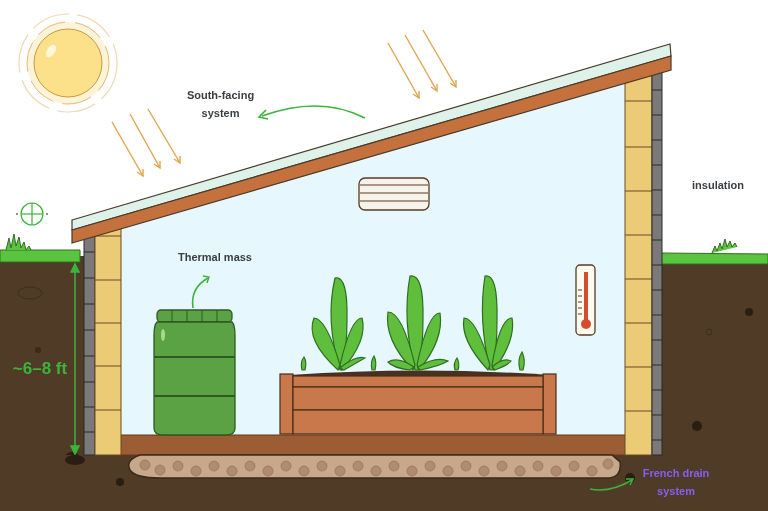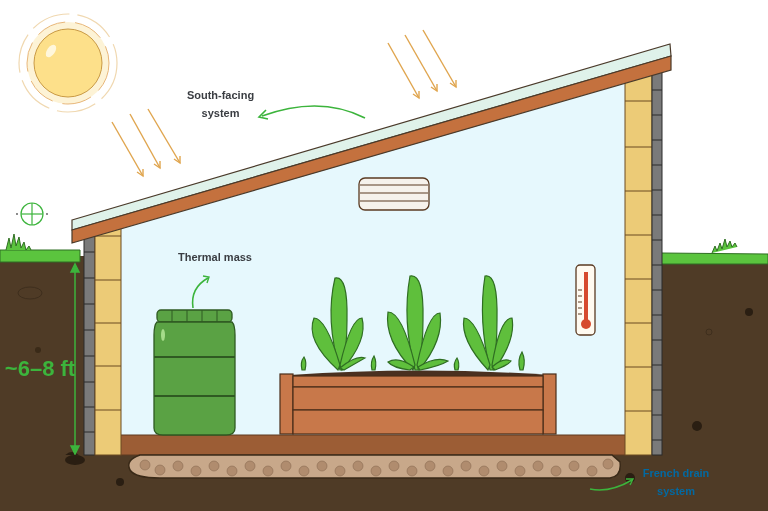--- a/index.html
+++ b/index.html
@@ -1,20 +1,20 @@
 <!DOCTYPE html>
 <html><head>
   <meta charset="utf-8">
   <style>
     html, body { margin: 0; padding: 0; }
     body { width: 768px; height: 511px; background: #ffffff; overflow: hidden; position: relative; font-family: "Liberation Sans", sans-serif; }
     #scene { position: absolute; left: 0; top: 0; width: 768px; height: 511px; }
     .label { position: absolute; font-family: "Liberation Sans", sans-serif; font-weight: bold; font-size: 11px; line-height: 18px; text-align: center; color: #3a3d42; }
-    .label.green { color: #3cb43c; font-size: 22px; }
-    .label.white { color: #0369a1; }
+    .label.green { color: #3cb43c; font-size: 17px; }
+    .label.white { color: #8b5cf6; }
   </style>
 </head>
 <body>
 
 <svg id="scene" width="768" height="511" viewBox="0 0 768 511" xmlns="http://www.w3.org/2000/svg">
 
   <g>
     <rect x="0" y="256" width="86" height="255" fill="#4f3b26"></rect>
     <path d="M0 250 L80 250 L80 262 L0 262 Z" fill="#5bc43e" stroke="#2f6e22" stroke-width="1"></path>
     <path d="M6 250 l3 -12 l2 10 l3 -14 l2 12 l3 -9 l2 11 l3 -6 l2 8 l3 -4 l2 4" fill="#5bc43e" stroke="#2f6e22" stroke-width="1"></path>
@@ -238,19 +238,20 @@
 
   <path d="M590 489 Q610 493 632 480" stroke="#3cb43c" stroke-width="1.6" fill="none"></path>
   <path d="M626 479 L633 479 L630 485" stroke="#3cb43c" stroke-width="1.4" fill="none"></path>
 </svg>
 
 <div class="label" style="left:163px; top:86px; width:115px;">
   <div>South-facing</div>
   <div>system</div>
 </div>
 <div class="label" style="left:668px; top:176px; width:100px;">
+  <div>insulation</div>
 </div>
 <div class="label" style="left:152px; top:248px; width:126px;">Thermal mass</div>
 <div class="label green" style="left:2px; top:360px; width:76px;">~6–8 ft</div>
 <div class="label white" style="left:616px; top:464px; width:120px;">
   <div>French drain</div>
   <div>system</div>
 </div>
 
 </body></html>

